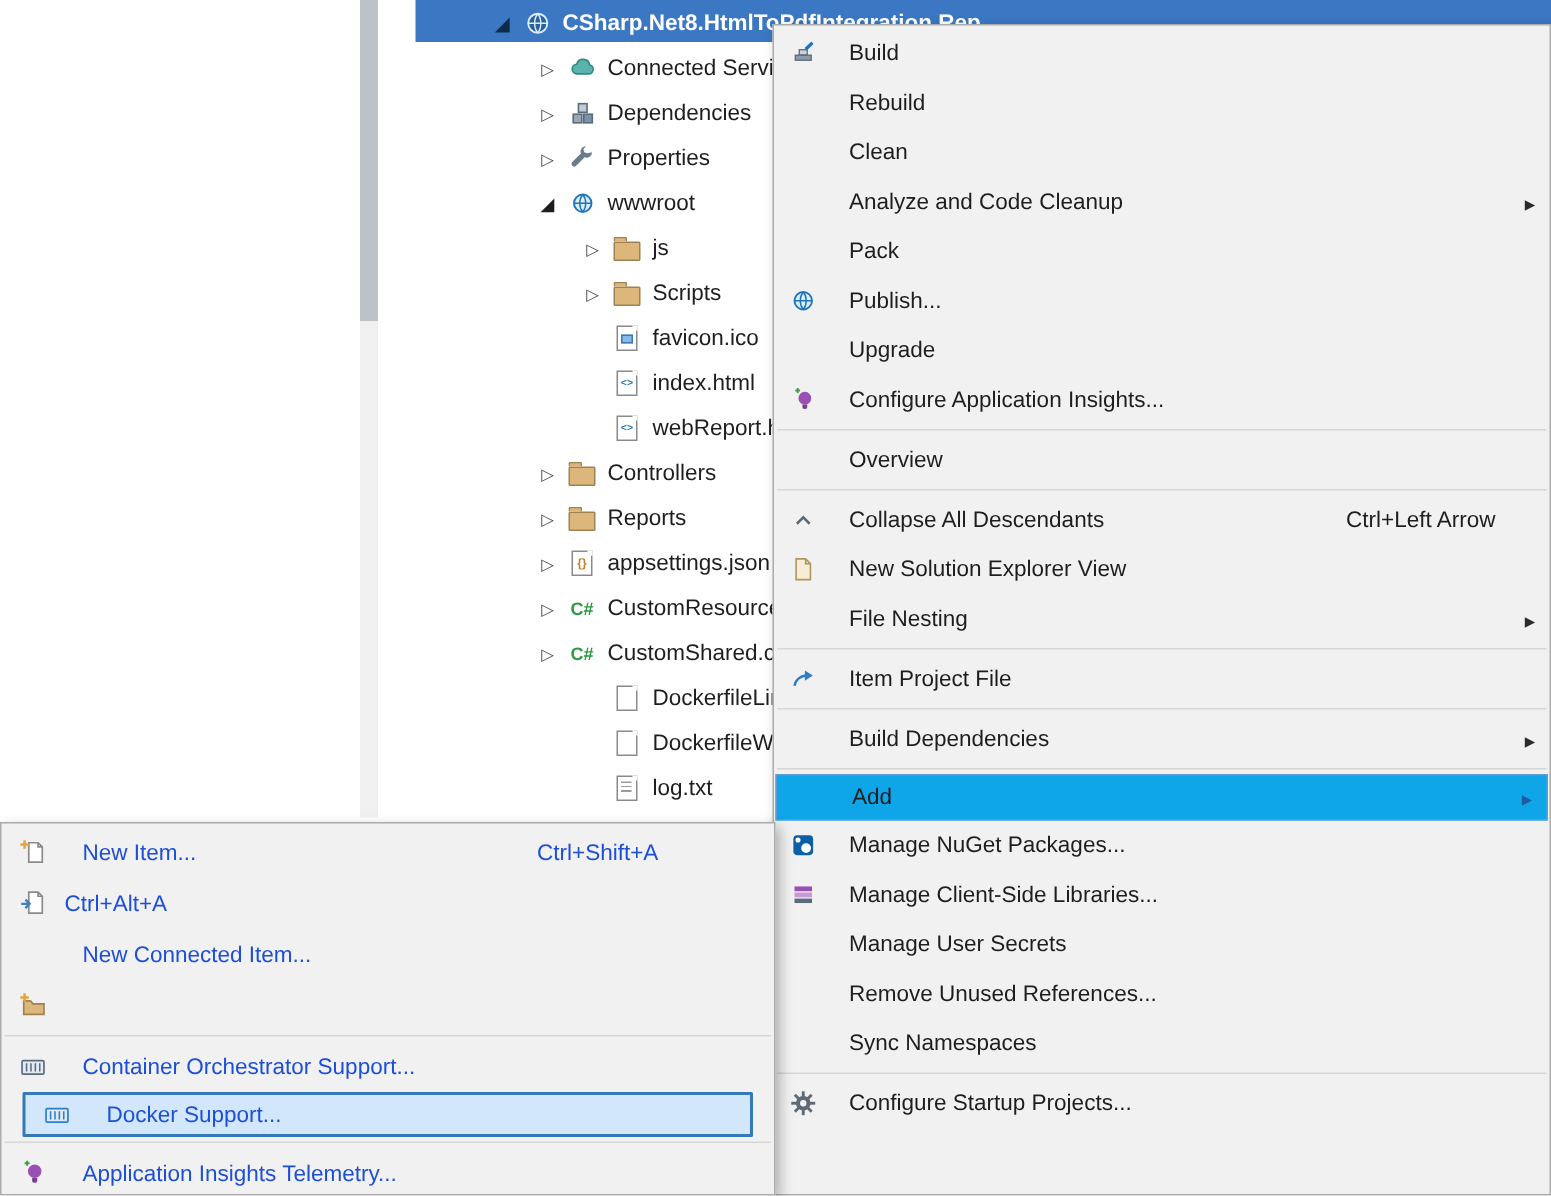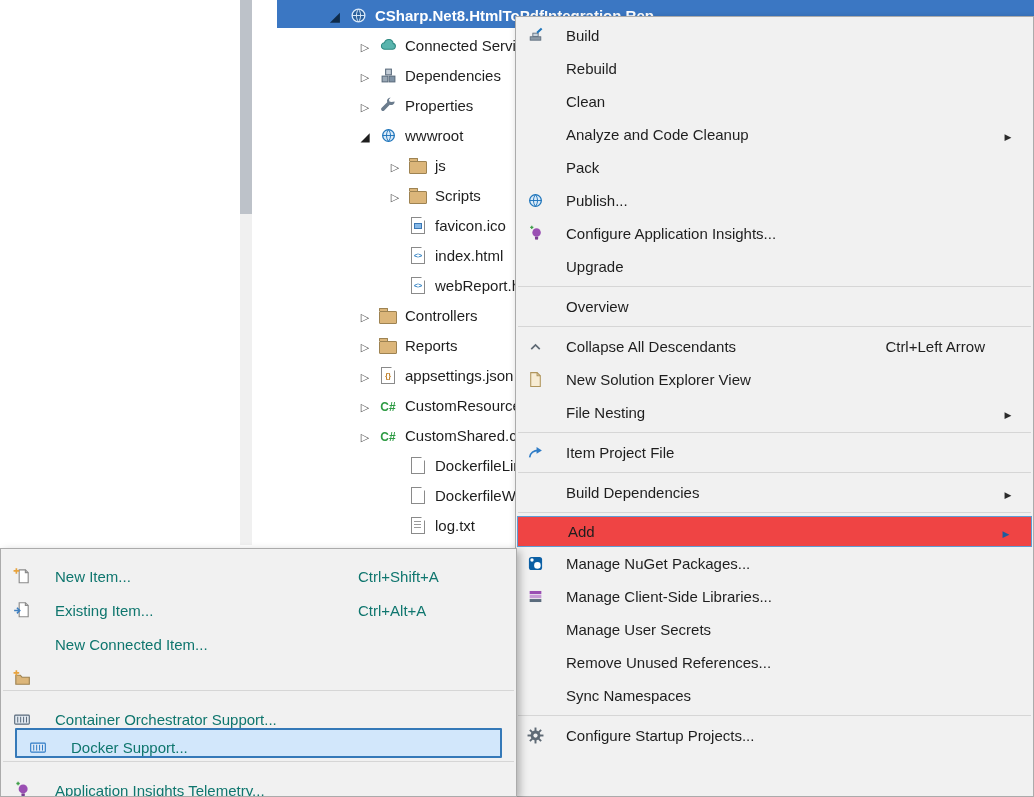--- a/index.html
+++ b/index.html
@@ -42,34 +42,34 @@
       background:repeating-linear-gradient(to bottom,#9a9a9a 0 1px,transparent 1px 3px)}
   .ic-cs::before{content:'C#';color:#2e9b44;font-weight:bold;font-size:12px}
 
   
   .menu{position:absolute;background:#f1f1f1;border:1px solid #ababab;
         box-shadow:3px 3px 8px rgba(0,0,0,.28);box-sizing:border-box;overflow:hidden}
   #main-menu{left:515px;top:16px;width:519px;height:781px;padding-top:2px;z-index:5}
   #add-menu{left:0;top:548px;width:517px;height:249px;padding-top:2px;z-index:6}
 
   .mrow{height:33px;display:flex;align-items:center;font-size:15px;color:#1e1e1e;
-        padding-right:12px;box-sizing:border-box;position:relative}
-  .srow{height:34px;display:flex;align-items:flex-end;font-size:15px;color:#0f766e;box-sizing:border-box}
+        padding-right:0;box-sizing:border-box;position:relative}
+  .srow{height:34px;display:flex;align-items:center;font-size:15px;color:#1d4ed8;box-sizing:border-box}
   .islot{width:38px;flex:none;display:flex;align-items:center;justify-content:center}
   .islot svg{width:17px;height:17px}
   .islot2{width:42px;flex:none;display:flex;align-items:center;justify-content:center}
   .islot2 svg{width:18px;height:18px}
   .lbl{flex:1;padding-left:12px;white-space:nowrap;overflow:hidden}
   .sc{flex:none;padding-right:36px;white-space:nowrap}
   .sc2{flex:none;width:158px;text-align:left;white-space:nowrap}
   .arrow{width:26px;flex:none;text-align:center}
   .arrow::before{content:'\25B6';font-size:9px;color:#2b2b2b}
   .msep{height:1px;background:#d6d6d6;margin:3px 2px}
 
-  .mrow.hl{background:#ef4444;border:1px solid #5f9cd4;height:31px;margin:0 1px}
+  .mrow.hl{background:#0ea5e9;border:1px solid #5f9cd4;height:31px;margin:0 1px}
   .mrow.hl .arrow::before{color:#1d5c9e}
   .srow.hl2{background:#d2e7fb;border:2px solid #3579b8;height:30px;margin:0 14px;border-radius:1px}
 </style>
 </head>
 <body>
 
 <div class="scroll-track">
   <div class="scroll-thumb"></div>
 </div>
 
@@ -268,33 +268,33 @@
     <span class="islot">
       <svg viewBox="0 0 16 16">
           <circle cx="8" cy="8" r="5.5" fill="#dcecf9" stroke="#1f75bb" stroke-width="1.2"></circle>
           <path d="M2.5 8h11M8 2.5c-2.5 3-2.5 8 0 11M8 2.5c2.5 3 2.5 8 0 11" fill="none" stroke="#1f75bb" stroke-width="0.9"></path>
         </svg>
     </span>
     <span class="lbl">Publish...</span>
   </div>
 
   <div class="mrow">
+    <span class="islot"></span>
+    <span class="lbl">Upgrade</span>
+  </div>
+
+  <div class="mrow">
     <span class="islot">
       <svg viewBox="0 0 16 16">
           <path d="M3 2.2h3M4.5 0.7v3" stroke="#3f9e49" stroke-width="1.2"></path>
           <circle cx="9" cy="7" r="4" fill="#9a4fb3"></circle>
           <path d="M7.5 11h3v1.6a1.2 1.2 0 0 1-1.5 1.1 1.2 1.2 0 0 1-1.5-1.1z" fill="#7a3d91"></path>
         </svg>
     </span>
     <span class="lbl">Configure Application Insights...</span>
-  </div>
-
-  <div class="mrow">
-    <span class="islot"></span>
-    <span class="lbl">Upgrade</span>
   </div>
 
   <div class="msep"></div>
 
   <div class="mrow">
     <span class="islot"></span>
     <span class="lbl">Overview</span>
   </div>
 
   <div class="msep"></div>
@@ -428,21 +428,20 @@
   </div>
 
   <div class="srow">
     <span class="islot2">
       <svg viewBox="0 0 16 16">
           <path d="M5.5 1.5h5.5l2.5 2.5v10H5.5z" fill="#fff" stroke="#8a8a8a"></path>
           <path d="M11 1.5V4h2.5" fill="none" stroke="#8a8a8a"></path>
           <path d="M1 8.5h4.5M3.5 6l2.5 2.5L3.5 11" fill="none" stroke="#3f7fbf" stroke-width="1.4"></path>
         </svg>
     </span>
-    <span class="lbl">Existing Item...</span>
     <span class="sc2">Ctrl+Alt+A</span>
   </div>
 
   <div class="srow">
     <span class="islot2"></span>
     <span class="lbl">New Connected Item...</span>
   </div>
 
   <div class="srow">
     <span class="islot2">

